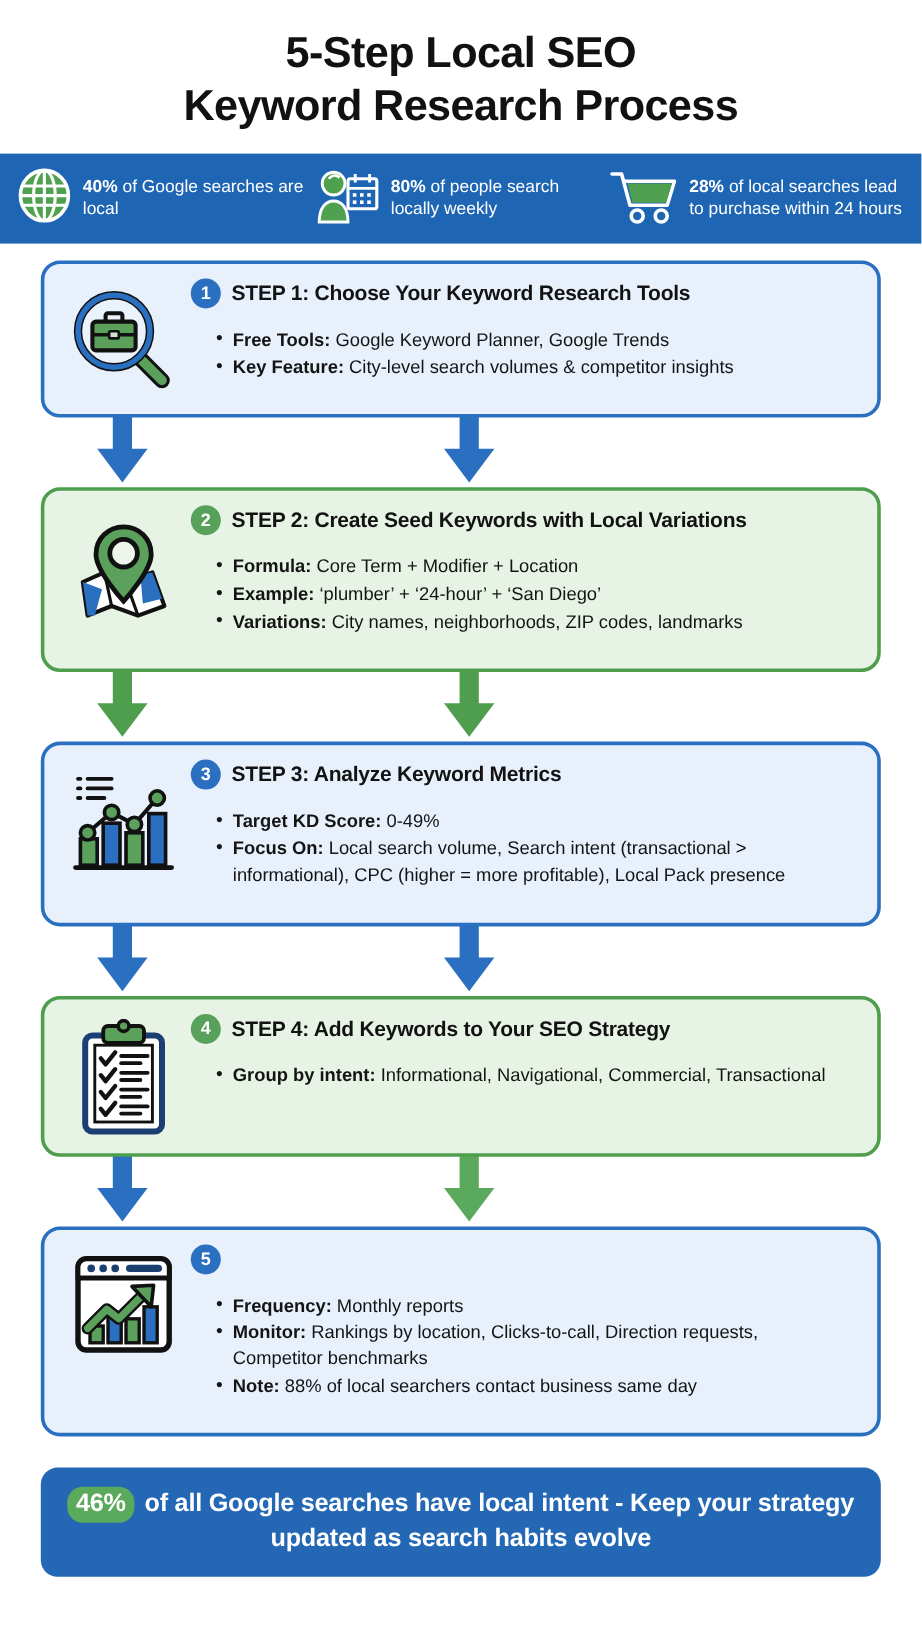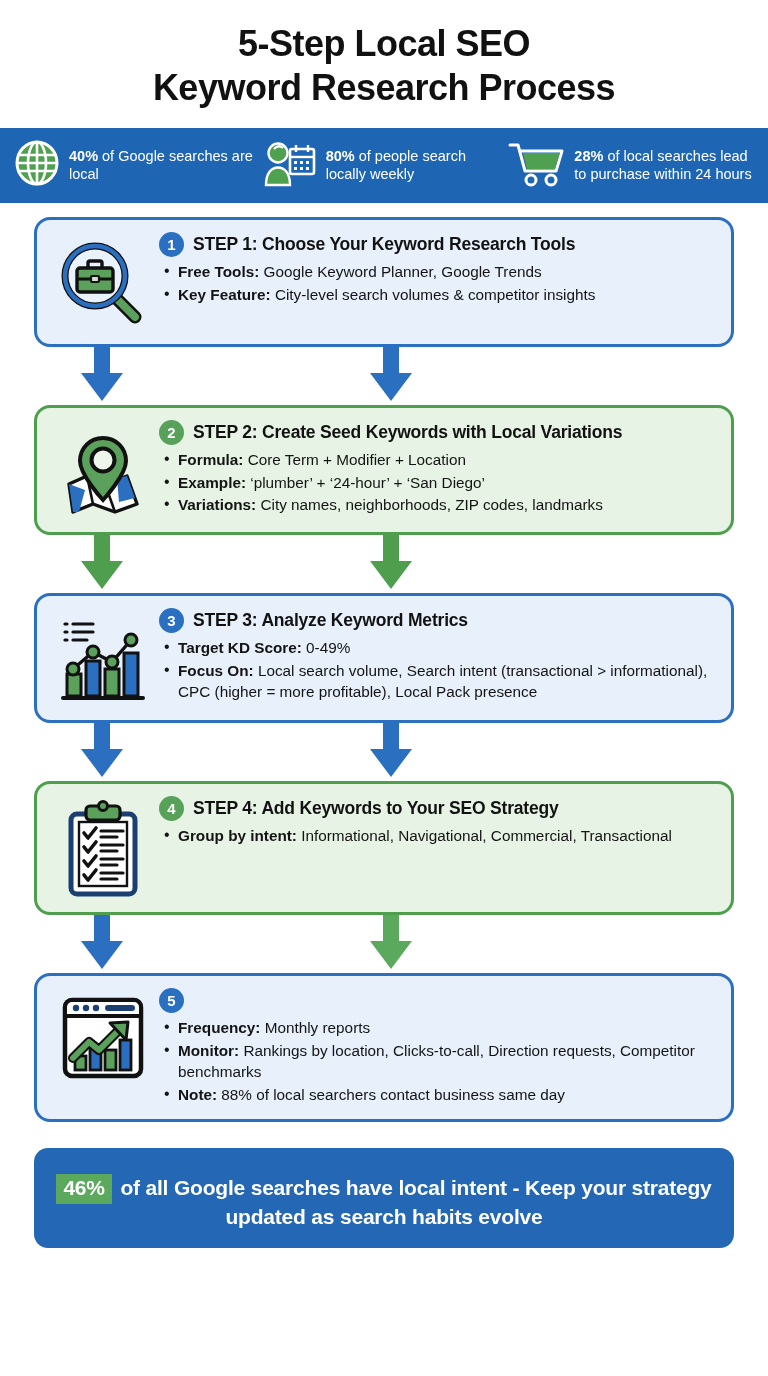--- a/index.html
+++ b/index.html
@@ -105,21 +105,21 @@
   }
   .step-badge.green { background: #58a15a; }
   .step-title {
     font-size: 17.5px;
     font-weight: bold;
     color: #121212;
     letter-spacing: -0.2px;
   }
 
   ul.bullets {
-    margin: 0;
+    margin: 16px;
     padding-left: 19px;
     list-style: none;
   }
   ul.bullets li {
     font-size: 15.3px;
     line-height: 1.42;
     color: #141414;
     position: relative;
     margin-bottom: 1px;
   }
@@ -159,24 +159,23 @@
     color: #ffffff;
     font-size: 21px;
     font-weight: bold;
     line-height: 1.28;
     letter-spacing: -0.2px;
   }
   .pct-chip {
     display: inline-block;
     background: #5aa95c;
     color: #ffffff;
-    border-radius: 0;
+    border-radius: 13px;
     padding: 1px 7px 2px 7px;
     margin-right: 3px;
-    margin-top: 10px;
   }
 </style>
 </head>
 <body>
 
 <div class="title-block">
   <div class="title-line">5-Step Local SEO</div>
   <div class="title-line">Keyword Research Process</div>
 </div>
 

